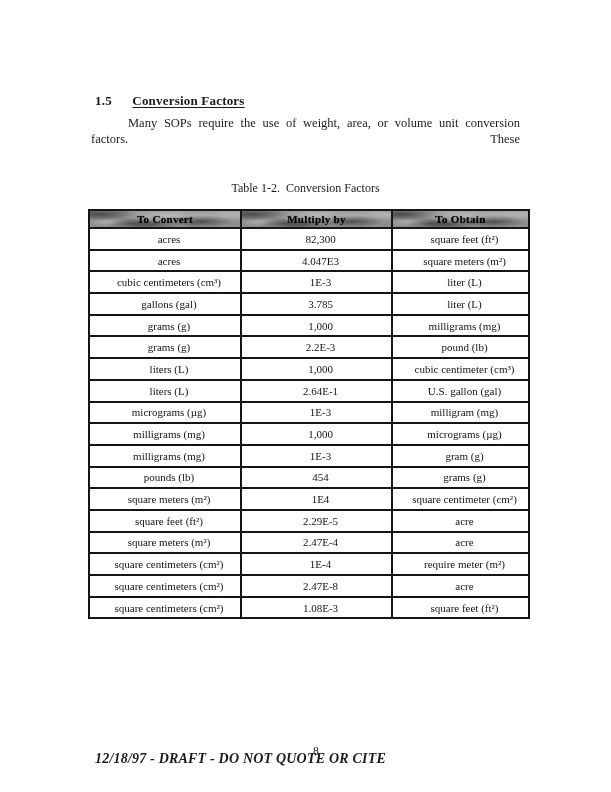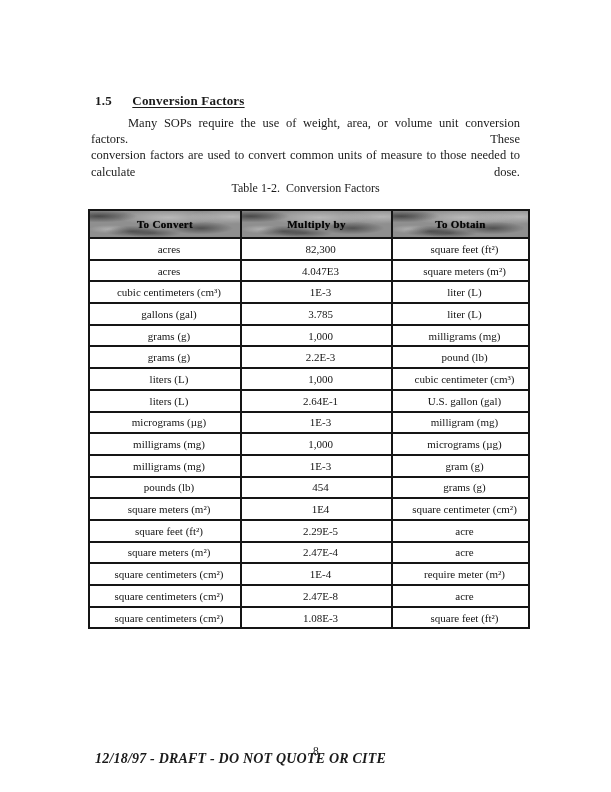--- a/index.html
+++ b/index.html
@@ -69,21 +69,21 @@
     font-size: 11px;
   }
   table.conv th, table.conv td {
     border: 2px solid #151515;
     text-align: center;
     vertical-align: middle;
     padding: 0 2px;
     overflow: hidden;
     white-space: nowrap;
   }
-  table.conv thead tr { height: 28px; }
+  table.conv thead tr { height: 18px; }
   table.conv tbody tr { height: 21.7px; }
   table.conv th {
     font-weight: bold;
     color: #050505;
     font-size: 11px;
     letter-spacing: .3px;
     text-shadow: 0 0 1px rgba(0,0,0,.65);
     background-color: #8f8f8f;
     background-image:
       radial-gradient(ellipse 55px 9px at 6% 20%, rgba(15,15,15,.55), transparent 70%),
@@ -119,21 +119,20 @@
 
 <div class="page">
 
   <div class="heading">
     <span class="sec-num">1.5</span>
     <span class="sec-title">Conversion Factors</span>
   </div>
 
   <div class="para">
     <div class="line just indent">Many SOPs require the use of weight, area, or volume unit conversion factors.  These</div>
-    <div class="line just">conversion factors are used to convert common units of measure to those needed to calculate dose.</div>
   </div>
 
   <div class="caption">Table 1-2.  Conversion Factors</div>
 
   <table class="conv">
     <colgroup>
       <col style="width:152px">
       <col style="width:151px">
       <col style="width:137px">
     </colgroup>

